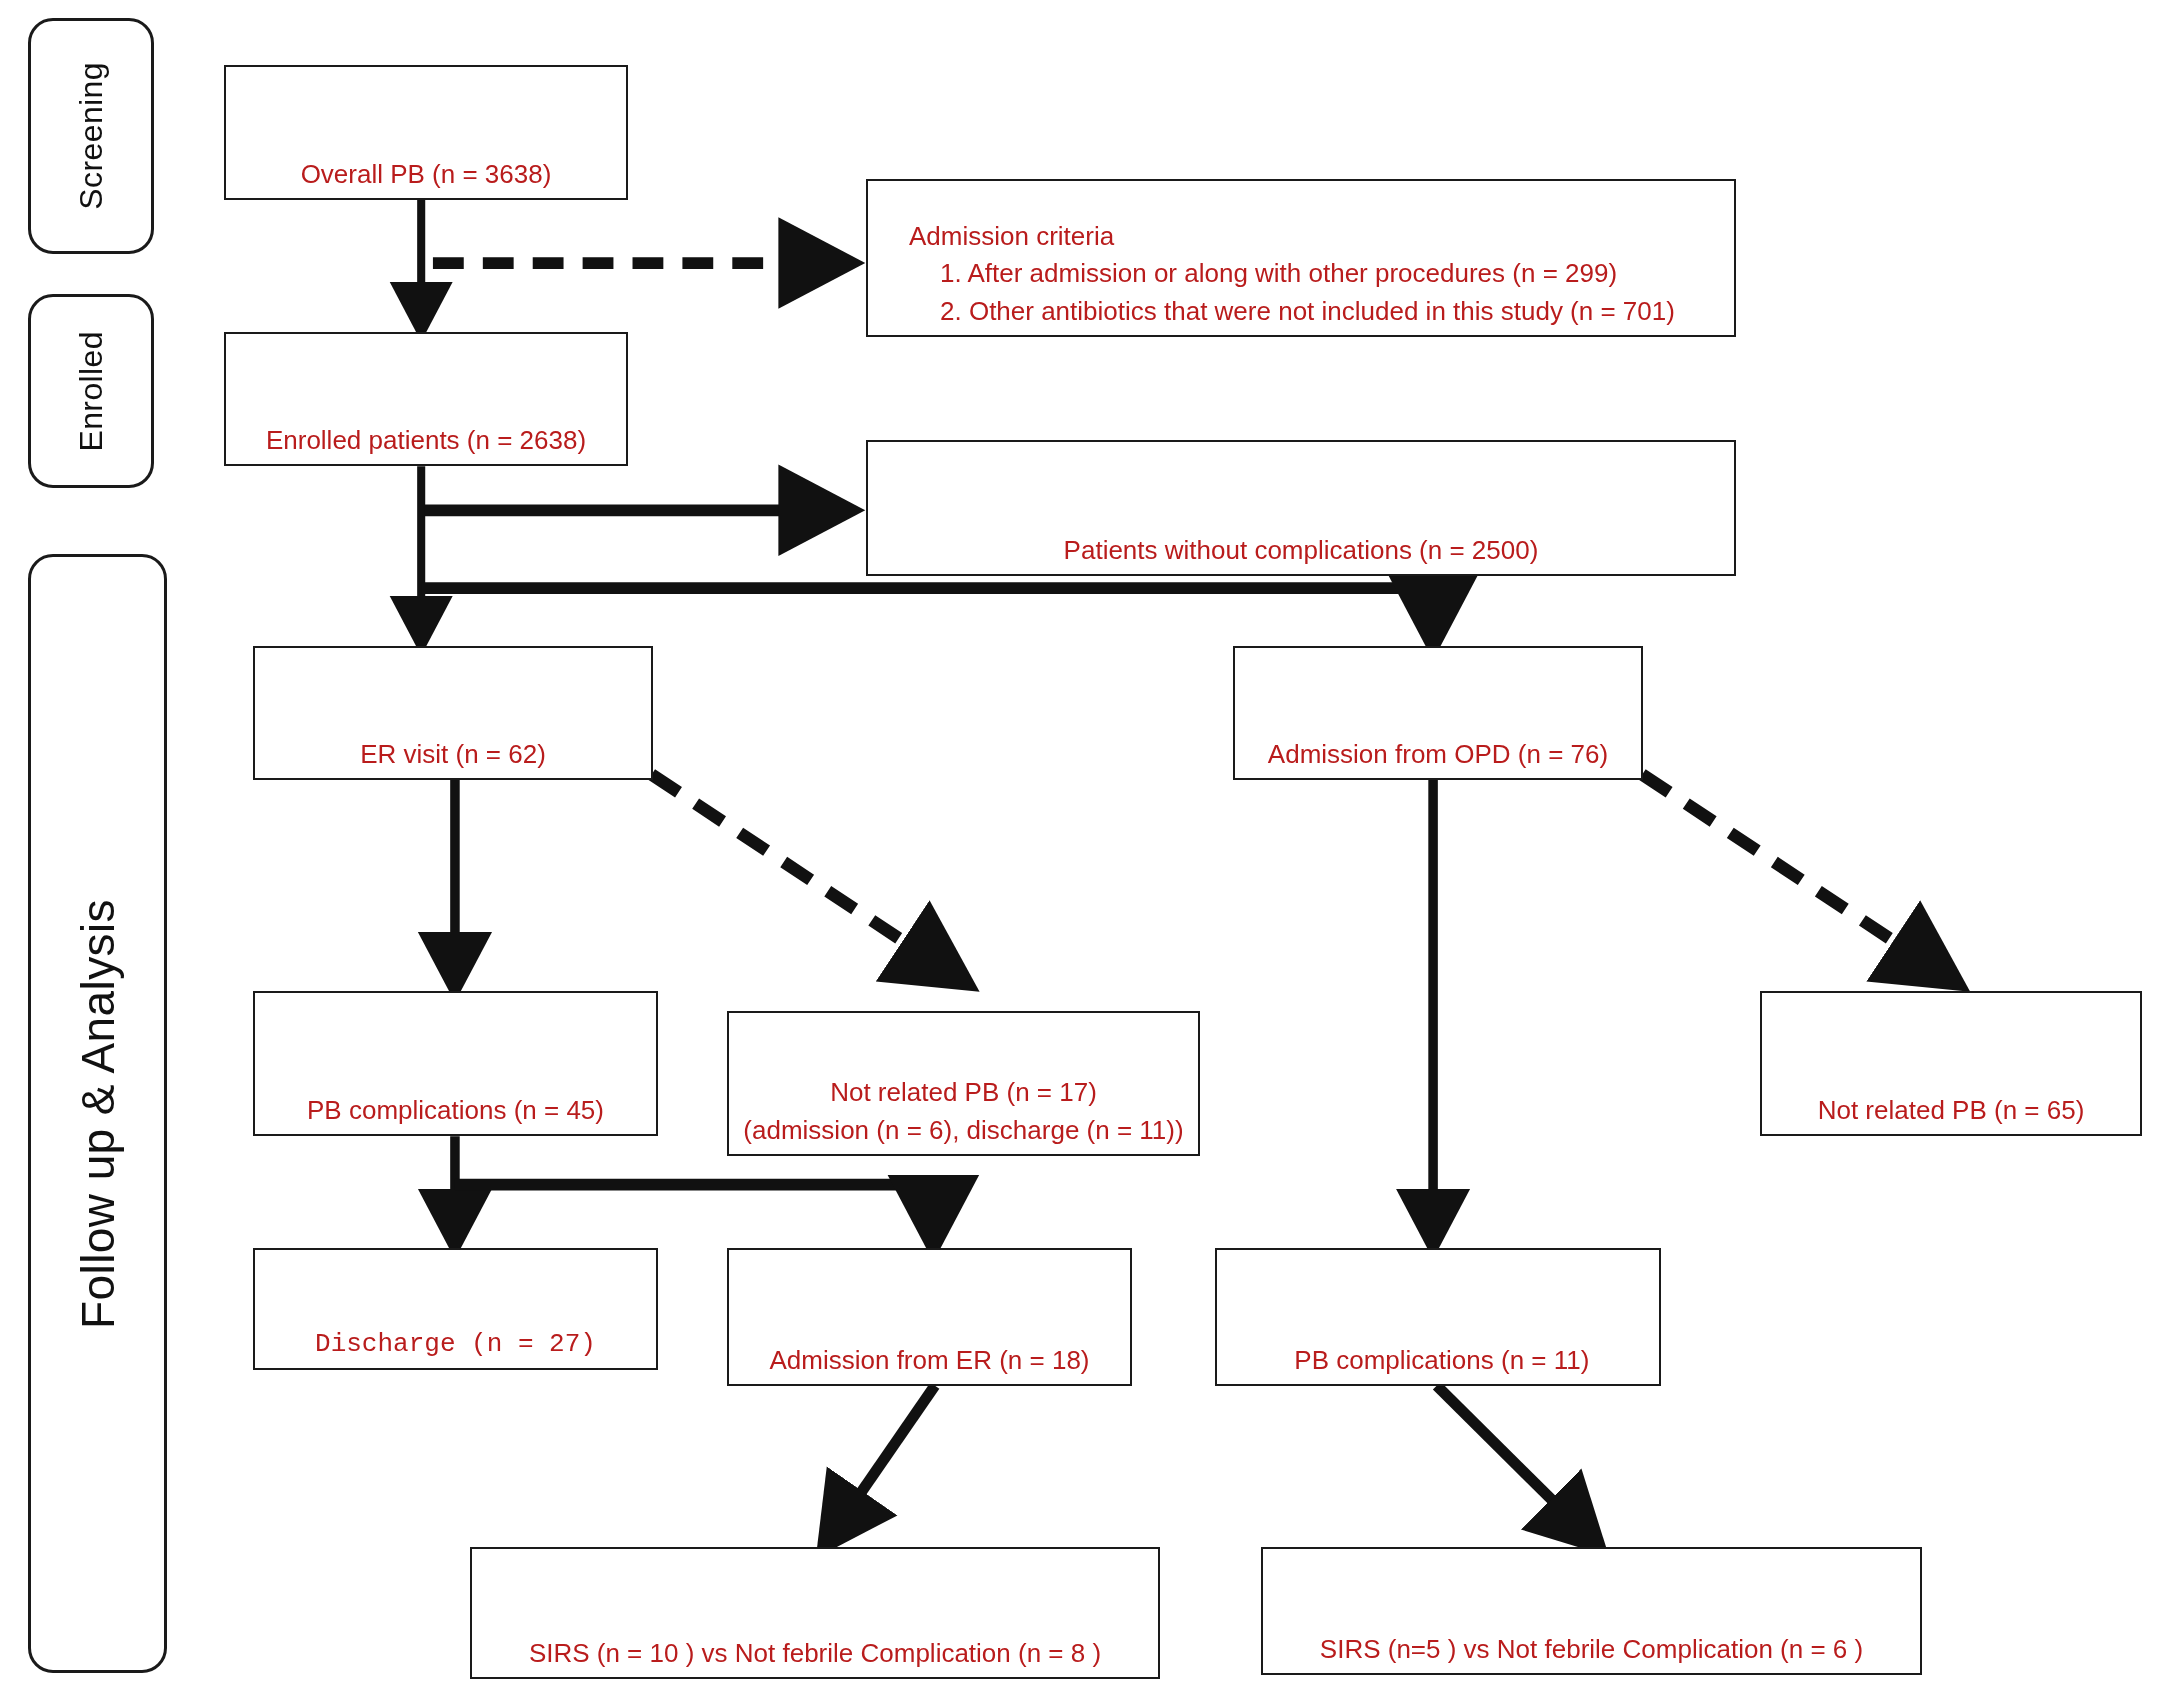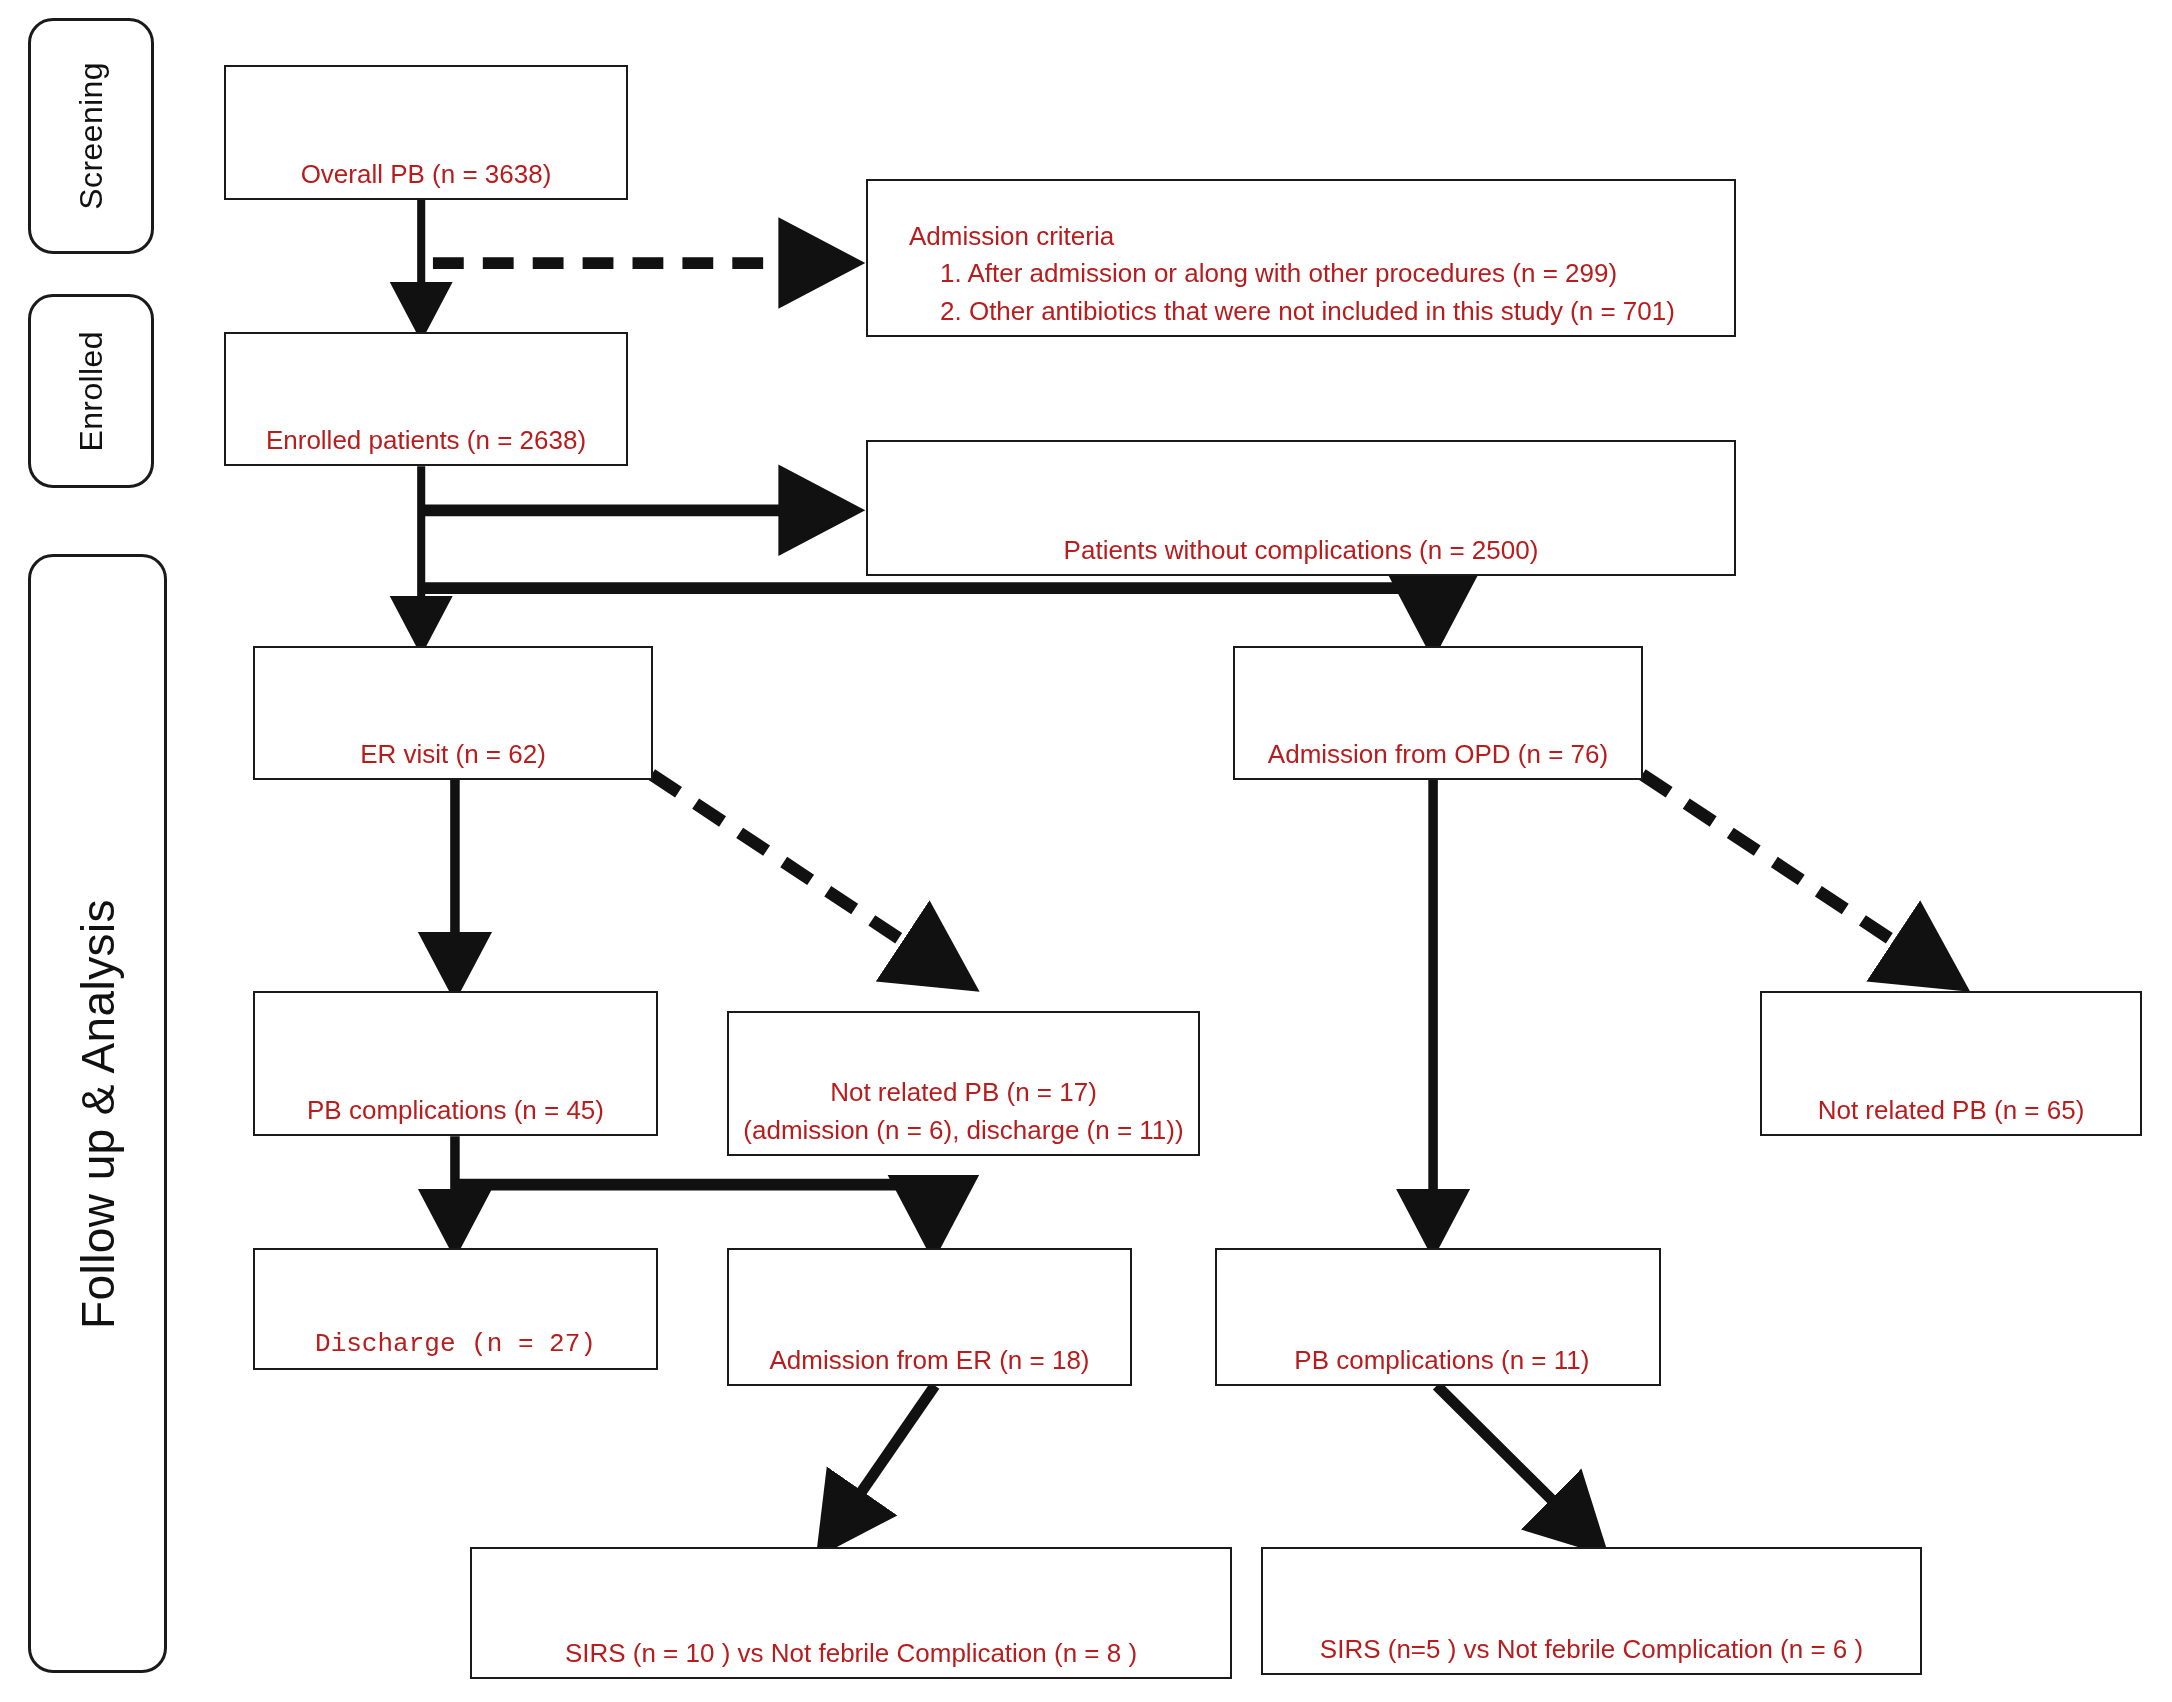--- a/index.html
+++ b/index.html
@@ -172,21 +172,21 @@
   </div>
 
   <div class="node" id="n-admission-er" style="left:727px; top:1248px; width:405px; height:138px;">
     <span>Admission  from ER (n = 18)</span>
   </div>
 
   <div class="node" id="n-pb-comp-opd" style="left:1215px; top:1248px; width:446px; height:138px;padding-left:18px;">
     <span>PB complications (n = 11)</span>
   </div>
 
-  <div class="node" id="n-sirs-er" style="left:470px; top:1547px; width:762px; height:132px;">
+  <div class="node" id="n-sirs-er" style="left:470px; top:1547px; width:690px; height:132px;">
     <span>SIRS (n = 10 ) vs Not febrile Complication (n = 8 )</span>
   </div>
 
   <div class="node" id="n-sirs-opd" style="left:1261px; top:1547px; width:661px; height:128px;">
     <span>SIRS  (n=5 ) vs Not febrile Complication (n = 6 )</span>
   </div>
 
 </div>
 
 

